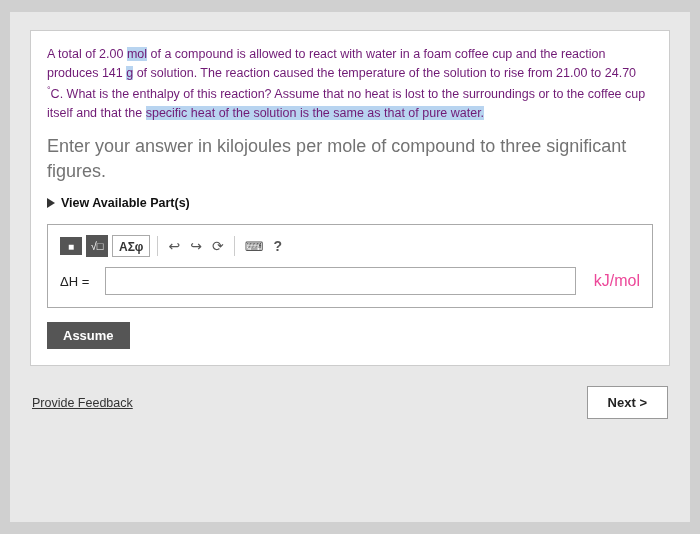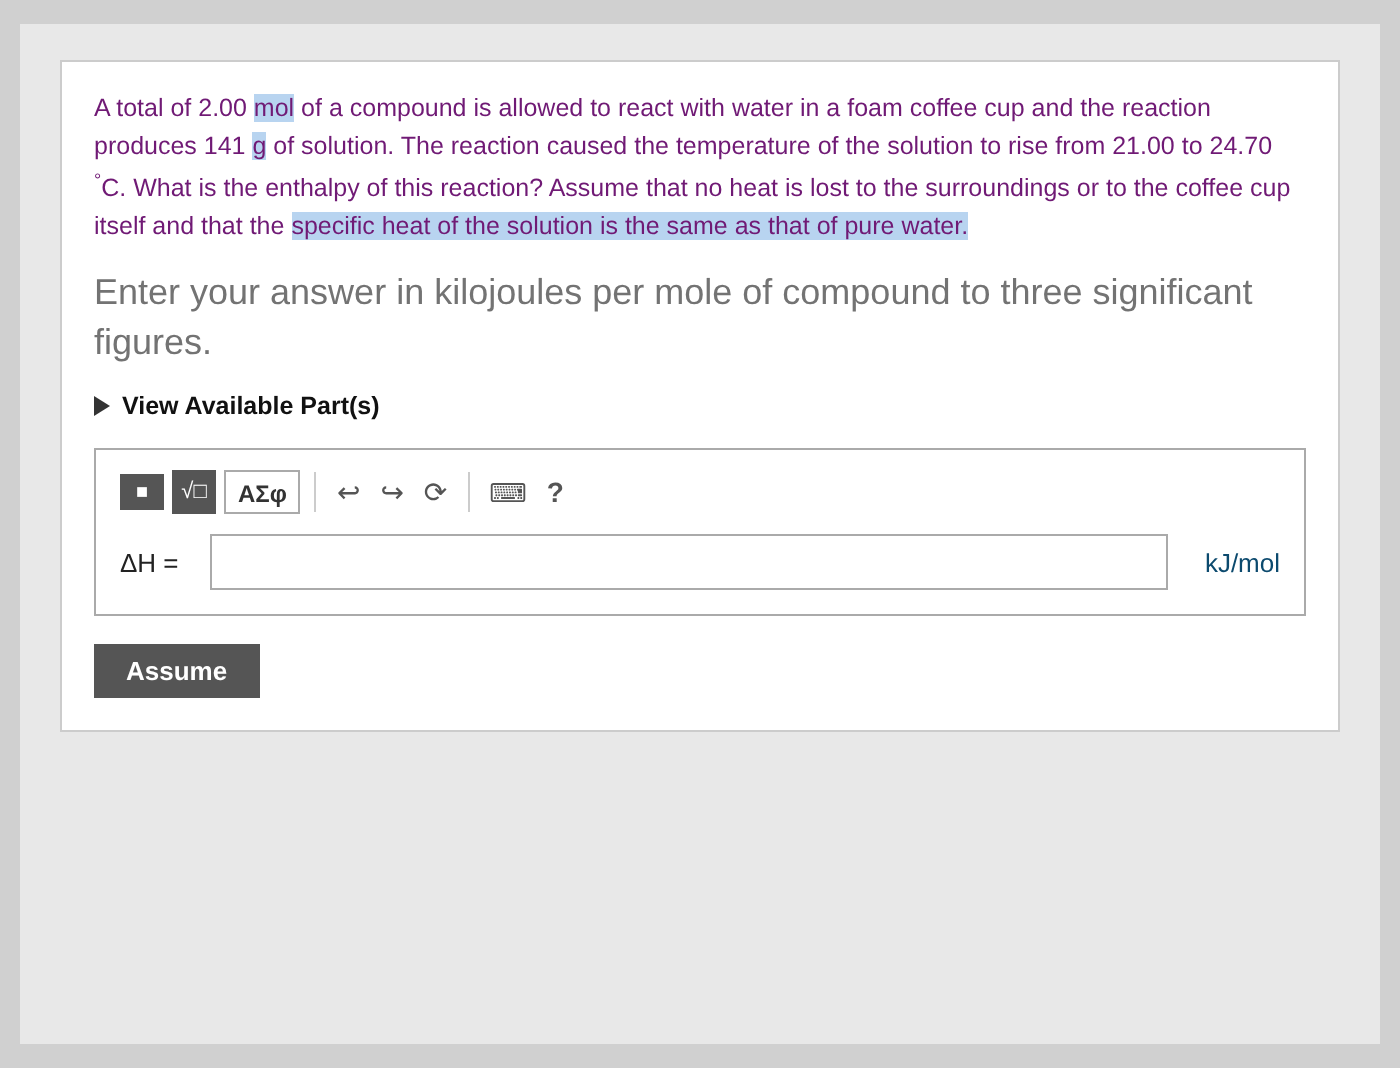--- a/index.html
+++ b/index.html
@@ -151,22 +151,22 @@
     }
     .formula-input {
       flex: 1;
       height: 28px;
       border: 1px solid #aaa;
       outline: none;
       font-size: 13px;
       padding: 2px 6px;
     }
     .unit-label {
-      font-size: 13px;
-      color: #0c4a6e;
+      font-size: 16px;
+      color: #ec4899;
       white-space: nowrap;
       margin-left: 6px;
     }
     .submit-btn {
       background: #555;
       color: #fff;
       border: none;
       padding: 6px 16px;
       font-size: 13px;
       cursor: pointer;
@@ -268,14 +268,20 @@
         <span class="unit-label">kJ/mol</span>
       </div>
 
     </div>
 
     
     <button class="submit-btn">Assume</button>
 
   </div>
 
+  <div class="footer-row">
+    <span class="feedback-link">Provide Feedback</span>
+    <button class="next-btn">
+      <span>Next &gt;</span>
+    </button>
+  </div>
 
 </div>
 
 </body></html>

